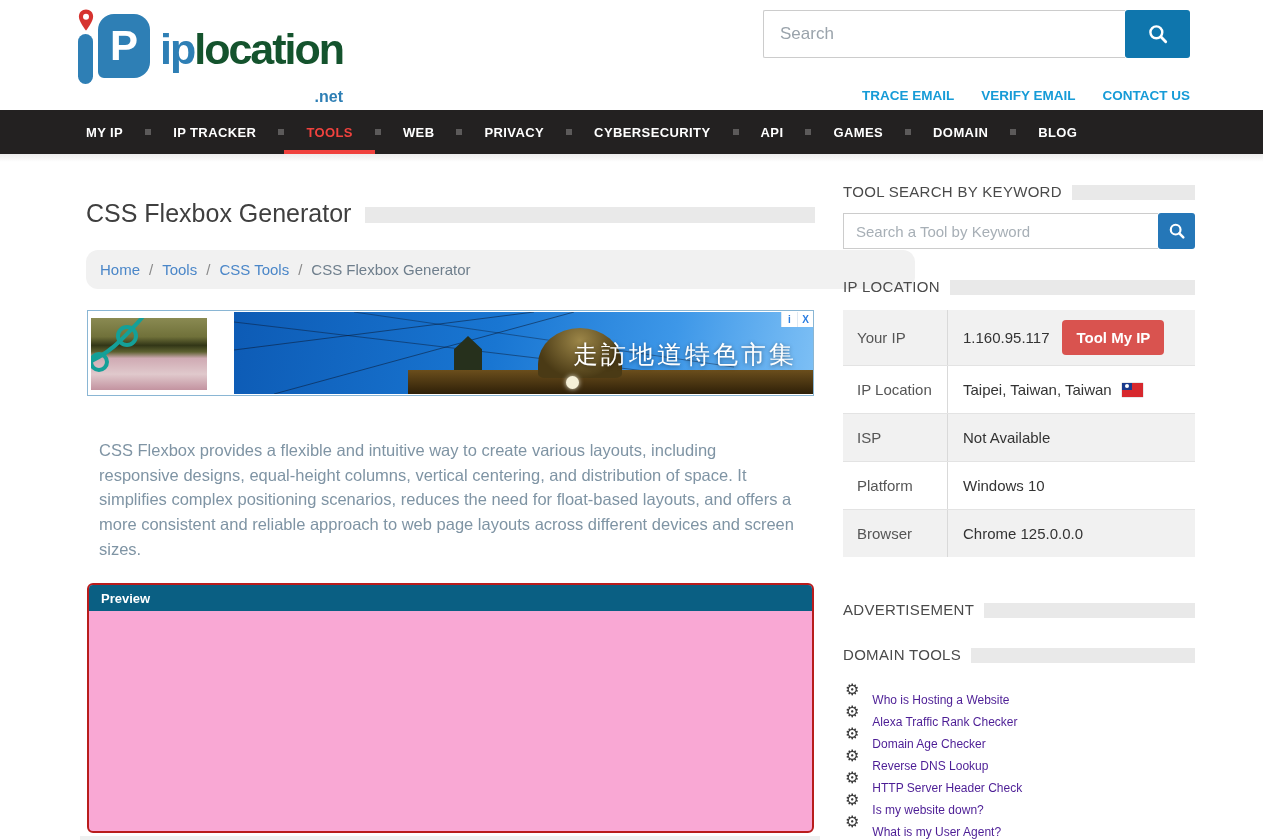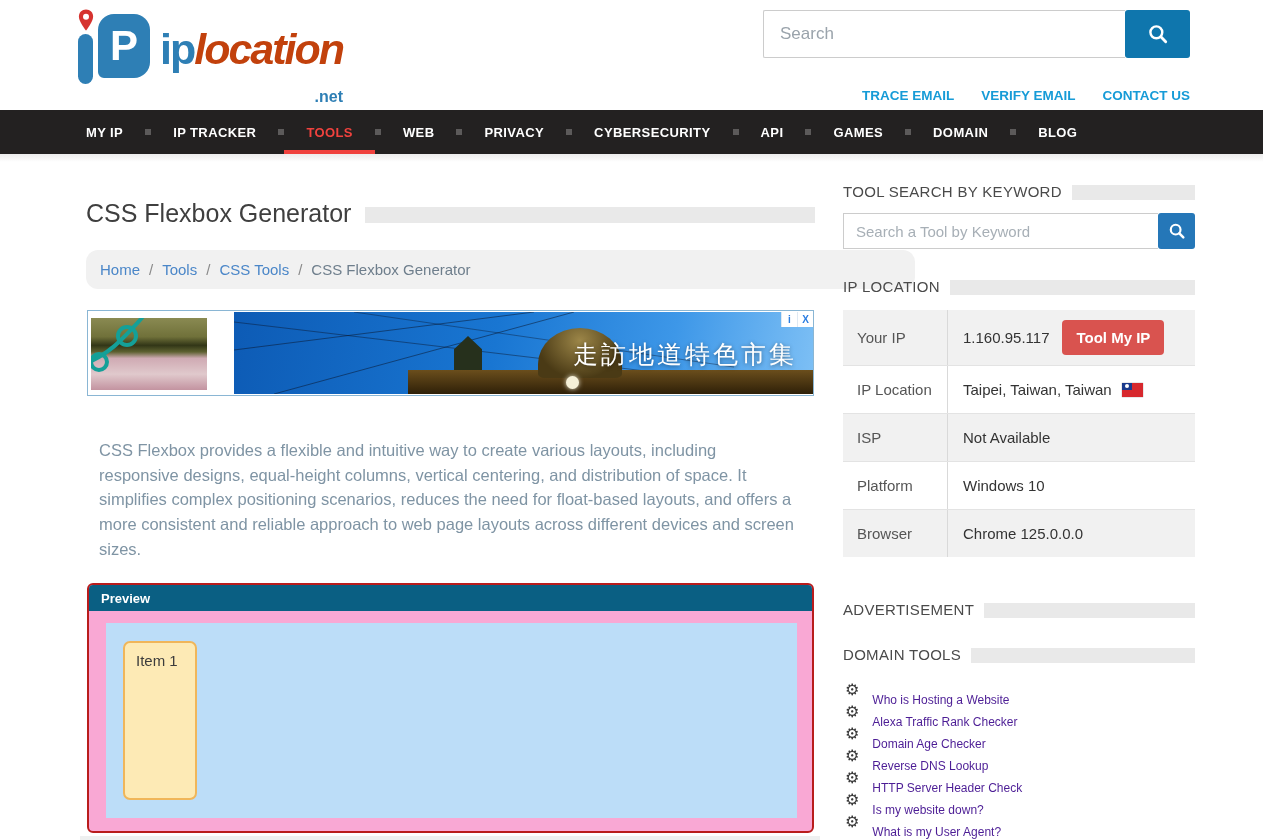--- a/index.html
+++ b/index.html
@@ -14,21 +14,21 @@
   .logo-pin  { position:absolute; left:1px; top:0; width:18px; height:24px; }
   .logo-stem { position:absolute; left:2px; top:26px; width:15px; height:50px;
                background:#2e7fb5; border-radius:8px; }
   .logo-pbox { position:absolute; left:22px; top:6px; width:52px; height:64px;
                background:#2e7fb5; border-radius:16px 16px 16px 6px; color:#fff;
                font-weight:bold; font-size:42px; display:flex; align-items:center;
                justify-content:center; }
   .logo-word { position:relative; margin:20px 0 0 8px; font-size:43px; font-weight:bold;
                letter-spacing:-2px; line-height:1; white-space:nowrap; }
   .lw-ip  { color:#2e7fb5; }
-  .lw-loc { color:#c2410c;font-style:italic; }
+  .lw-loc { color:#14532d; }
   .logo-tld { position:absolute; right:0; bottom:-17px; color:#2e7fb5; font-size:16px;
               font-weight:bold; letter-spacing:0; }
 
   #header-search { position:absolute; left:763px; top:10px; width:427px; height:48px; display:flex; }
   #header-search input { flex:1; border:1px solid #ccc; border-right:none; padding:0 16px;
       font-size:17px; color:#444; outline:none; border-radius:2px 0 0 2px;
       font-family:"Liberation Sans",sans-serif; }
   #header-search input::placeholder { color:#9aa3ab; }
   .search-btn { border:none; background:#0f76ad; cursor:pointer; display:flex;
                 align-items:center; justify-content:center; border-radius:3px; }
@@ -249,25 +249,20 @@
       </div>
     </div>
   </div>
 
   <p id="desc">CSS Flexbox provides a flexible and intuitive way to create various layouts, including responsive designs, equal-height columns, vertical centering, and distribution of space. It simplifies complex positioning scenarios, reduces the need for float-based layouts, and offers a more consistent and reliable approach to web page layouts across different devices and screen sizes.</p>
 
   <div id="preview">
     <div class="pv-header">
       <span>Preview</span>
     </div>
-    <div class="pv-container">
-      <div class="pv-item">
-        <span>Item 1</span>
-      </div>
-    </div>
   </div>
   <div id="footer-strip"></div>
 
   <div class="side-heading" id="sh-tools">
     <span>TOOL SEARCH BY KEYWORD</span>
     <span class="hbar"></span>
   </div>
 
   <div id="tool-search">
     <input type="text" placeholder="Search a Tool by Keyword" style="">

